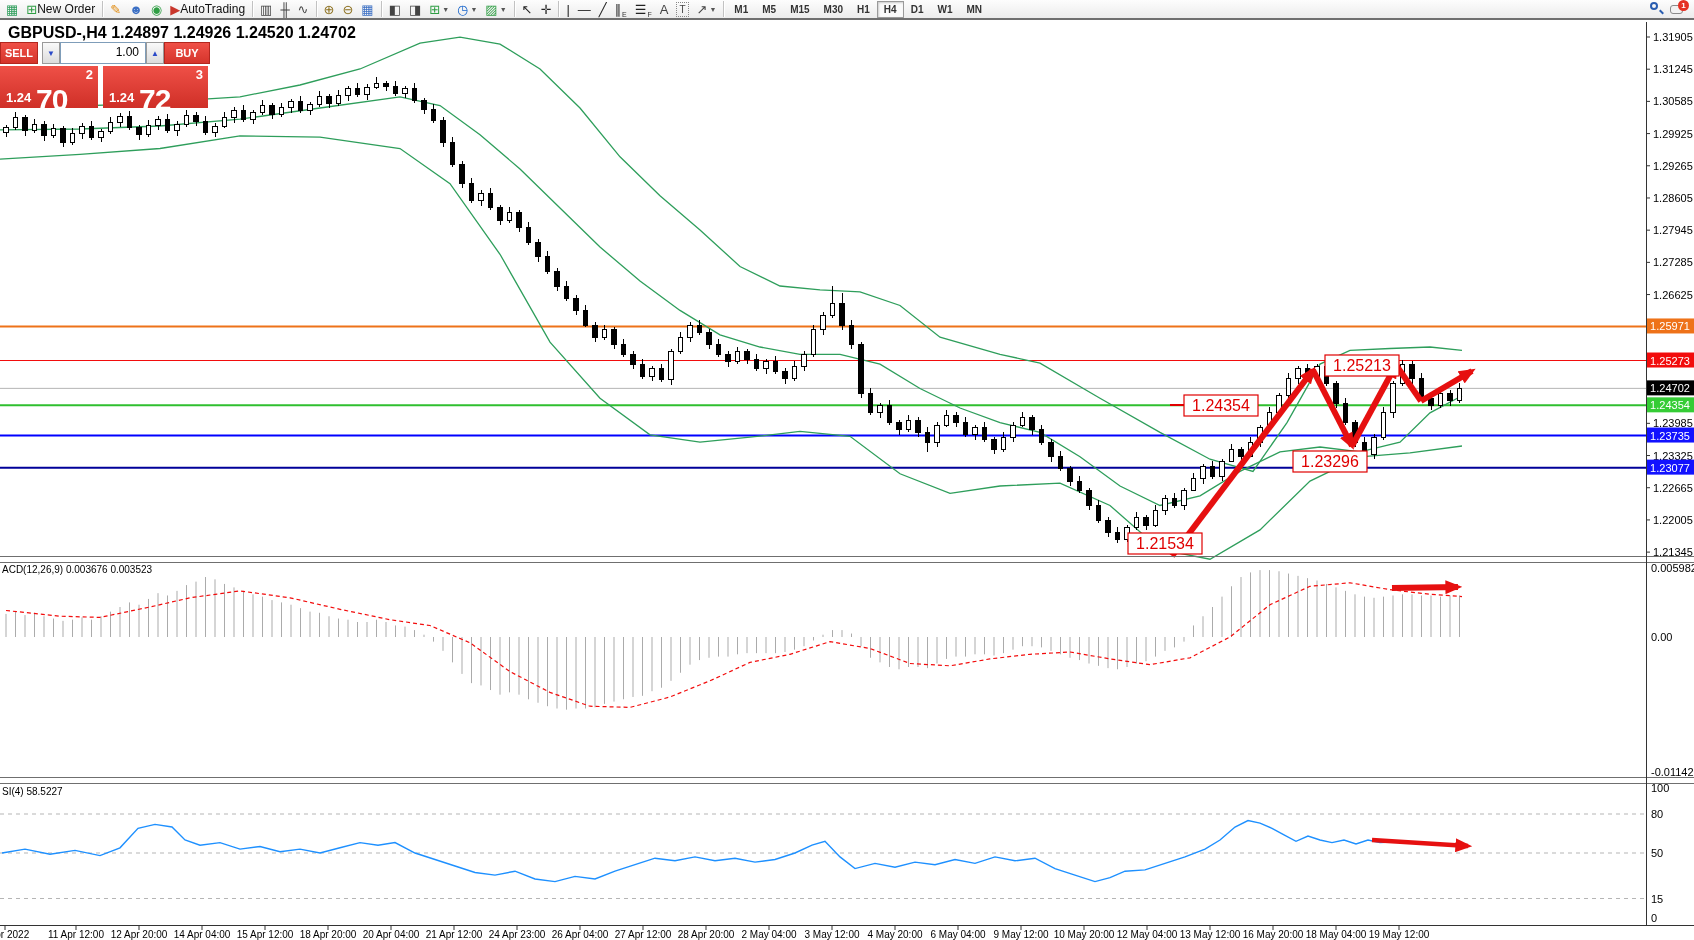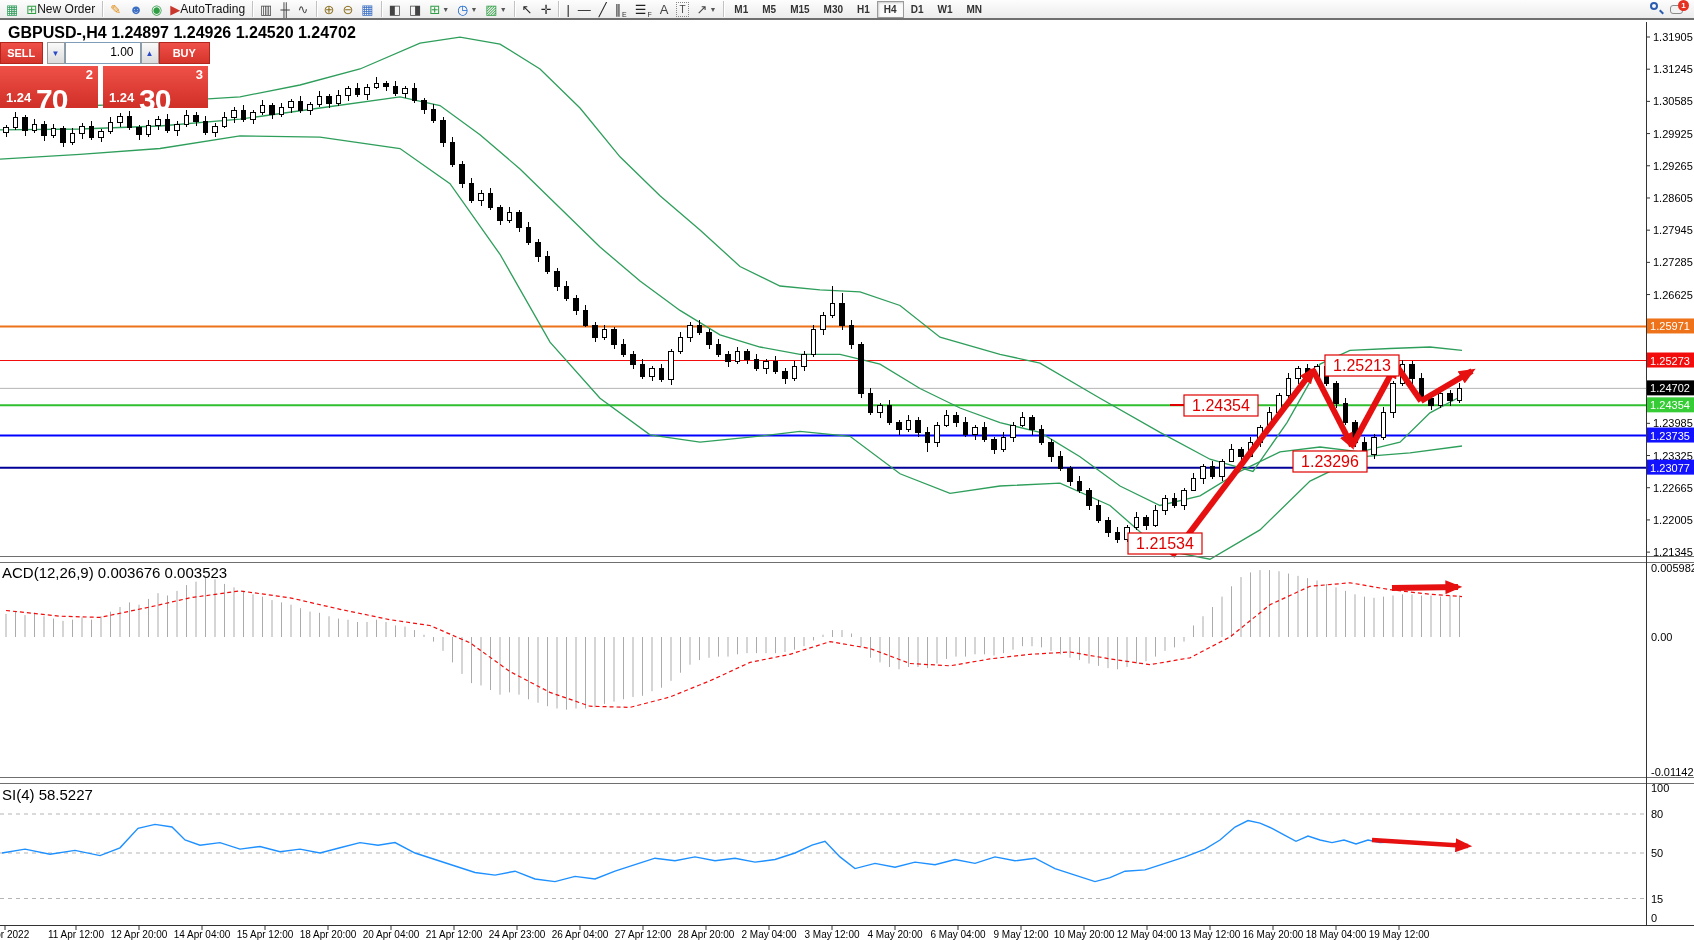--- a/index.html
+++ b/index.html
@@ -23,32 +23,32 @@
   .tf-btn.active{background:#fafafa;border:1px solid #9a9a9a;box-shadow:inset 1px 1px 2px #ccc;}
   .search-ico{width:14px;height:14px;position:relative;margin:0 4px;}
   .search-ico .lens{position:absolute;left:0;top:0;width:8px;height:8px;border:2px solid #2a5db0;border-radius:50%;}
   .search-ico .handle{position:absolute;left:9px;top:9px;width:5px;height:2px;background:#2a5db0;transform:rotate(45deg);}
   .chat-ico{width:16px;height:13px;position:relative;margin:0 6px 0 2px;}
   .chat-ico .bubble{position:absolute;left:0;top:2px;width:13px;height:9px;background:#f2f2f2;border:1px solid #8a8a8a;border-radius:3px;}
   .chat-ico .badge{position:absolute;right:-3px;top:-3px;min-width:11px;height:11px;background:#e53022;color:#fff;
     font-size:8px;font-weight:700;border-radius:6px;display:flex;align-items:center;justify-content:center;padding:0 2px;}
   
   .chart-title{position:absolute;left:8px;top:24px;font-size:16px;font-weight:700;color:#000;}
-  .ind-label{position:absolute;left:2px;font-size:15px;color:#000;}
+  .ind-label{position:absolute;left:2px;font-size:10px;color:#000;}
   
   .trade-panel{position:absolute;left:0;top:42px;width:210px;}
   .tp-row1{display:flex;align-items:stretch;height:22px;}
   .btn-red{background:linear-gradient(#ef5047,#d5342b);color:#fff;font-size:11px;font-weight:700;
     display:flex;align-items:center;justify-content:center;border:1px solid #b3261e;}
   .tp-sell{width:56px;}
   .tp-buy{width:68px;}
   .tp-spin{display:flex;margin-left:4px;}
   .spin-btn{width:18px;background:linear-gradient(#fafafa,#dcdcdc);border:1px solid #9a9a9a;color:#2a49c8;
     font-size:8px;display:flex;align-items:center;justify-content:center;}
-  .tp-vol{width:76px;border:1px solid #7f9db9;background:#fff;font-size:12px;text-align:right;padding:2px 6px 0 0;}
+  .tp-vol{width:86px;border:1px solid #7f9db9;background:#fff;font-size:12px;text-align:right;padding:2px 6px 0 0;}
   .tp-row2{display:flex;margin-top:2px;height:42px;}
   .price-block{position:relative;background:linear-gradient(#ef5047,#cf2f27);color:#fff;}
   .pb-sell{width:98px;}
   .pb-buy{width:105px;margin-left:5px;}
   .pb-small{position:absolute;left:6px;bottom:3px;font-size:13px;font-weight:700;}
   .pb-big{position:absolute;left:36px;top:-3px;font-size:30px;font-weight:700;letter-spacing:-1px;margin-top:20px;}
   .pb-sup{position:absolute;right:5px;top:1px;font-size:13px;font-weight:700;}
   svg text{font-family:"Liberation Sans","DejaVu Sans",sans-serif;}
 </style>
 </head>
@@ -804,21 +804,21 @@
       <div class="btn-red tp-buy">BUY</div>
     </div>
     <div class="tp-row2">
       <div class="price-block pb-sell">
         <span class="pb-small">1.24</span>
         <span class="pb-big">70</span>
         <span class="pb-sup">2</span>
       </div>
       <div class="price-block pb-buy">
         <span class="pb-small">1.24</span>
-        <span class="pb-big">30</span>
+        <span class="pb-big">72</span>
         <span class="pb-sup">3</span>
       </div>
     </div>
   </div>
 
   <div class="ind-label" style="top:564px;">ACD(12,26,9) 0.003676 0.003523</div>
   <div class="ind-label" style="top:786px;">SI(4) 58.5227</div>
 </div>
 
 </body></html>

